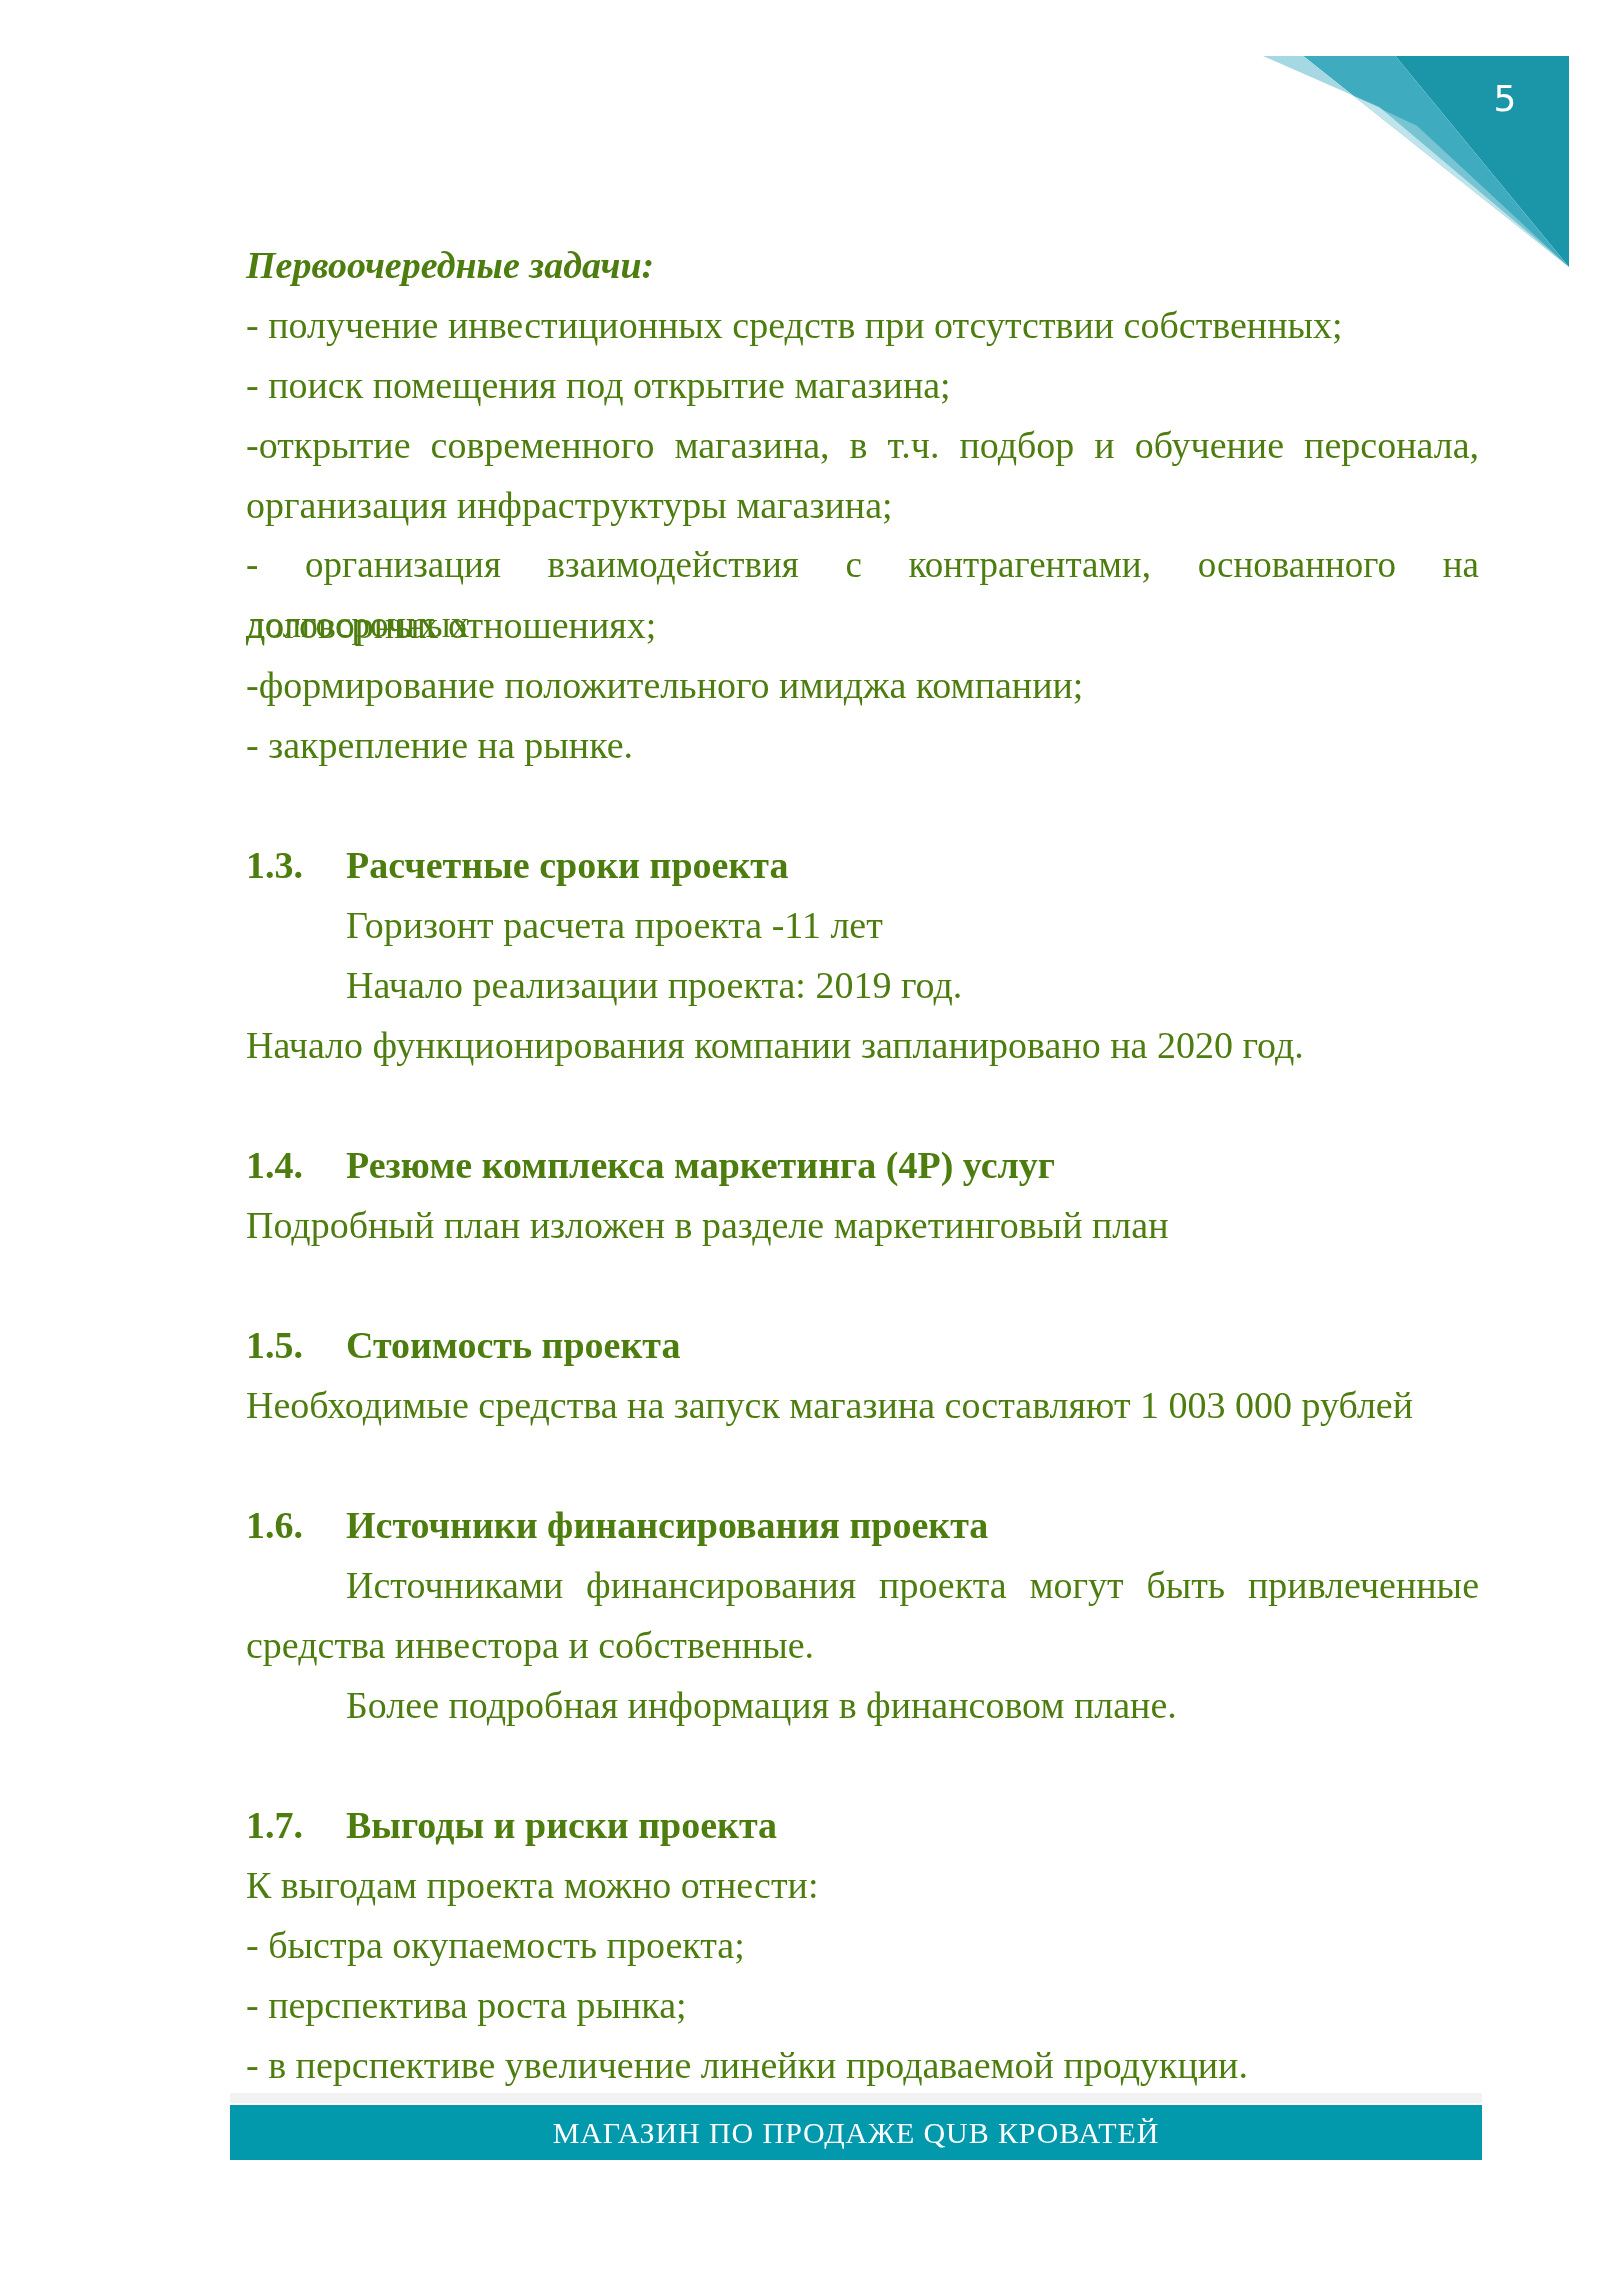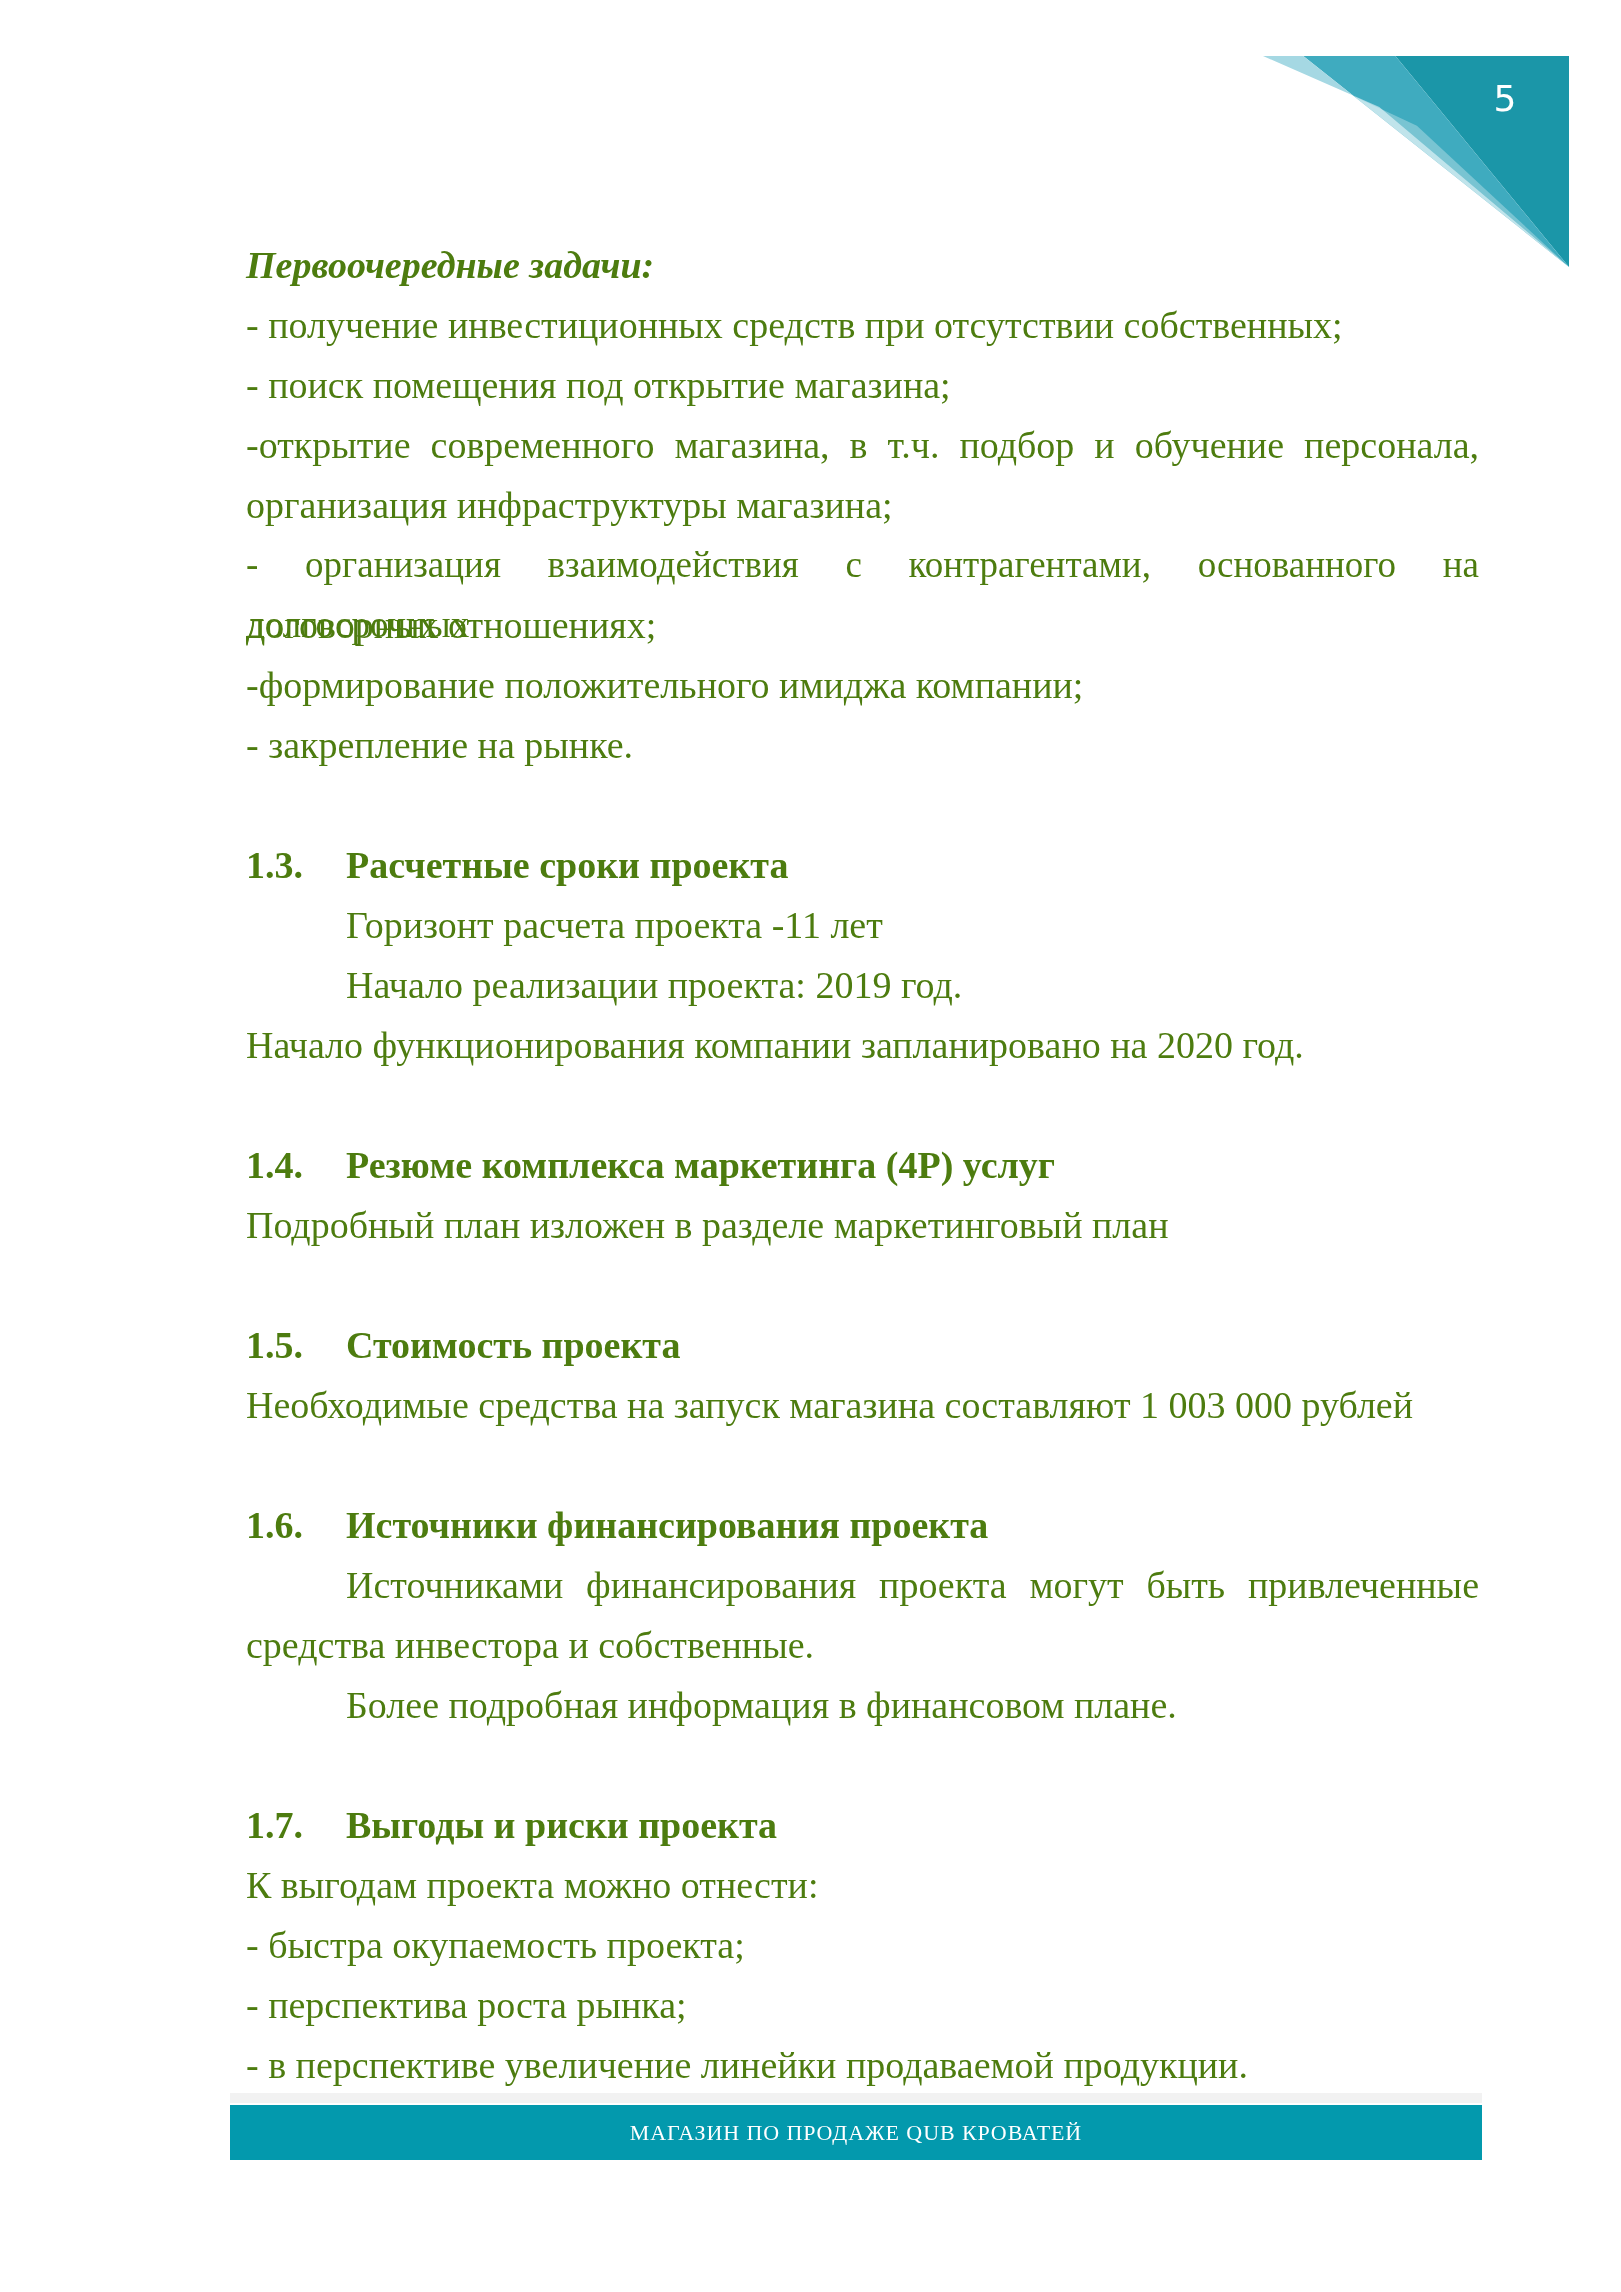--- a/index.html
+++ b/index.html
@@ -61,21 +61,21 @@
     background: #f2f2f2;
   }
   .footer-bar {
     position: absolute;
     left: 230px;
     top: 2105px;
     width: 1252px;
     height: 55px;
     text-align: center;
     line-height: 55px;
-    font-size: 22px;
+    font-size: 30px;
     letter-spacing: 0.9px;
     color: #ffffff;
     font-family: "Liberation Serif", "DejaVu Serif", serif;
   }
 </style>
 </head>
 <body>
 
 <div id="page">
 

